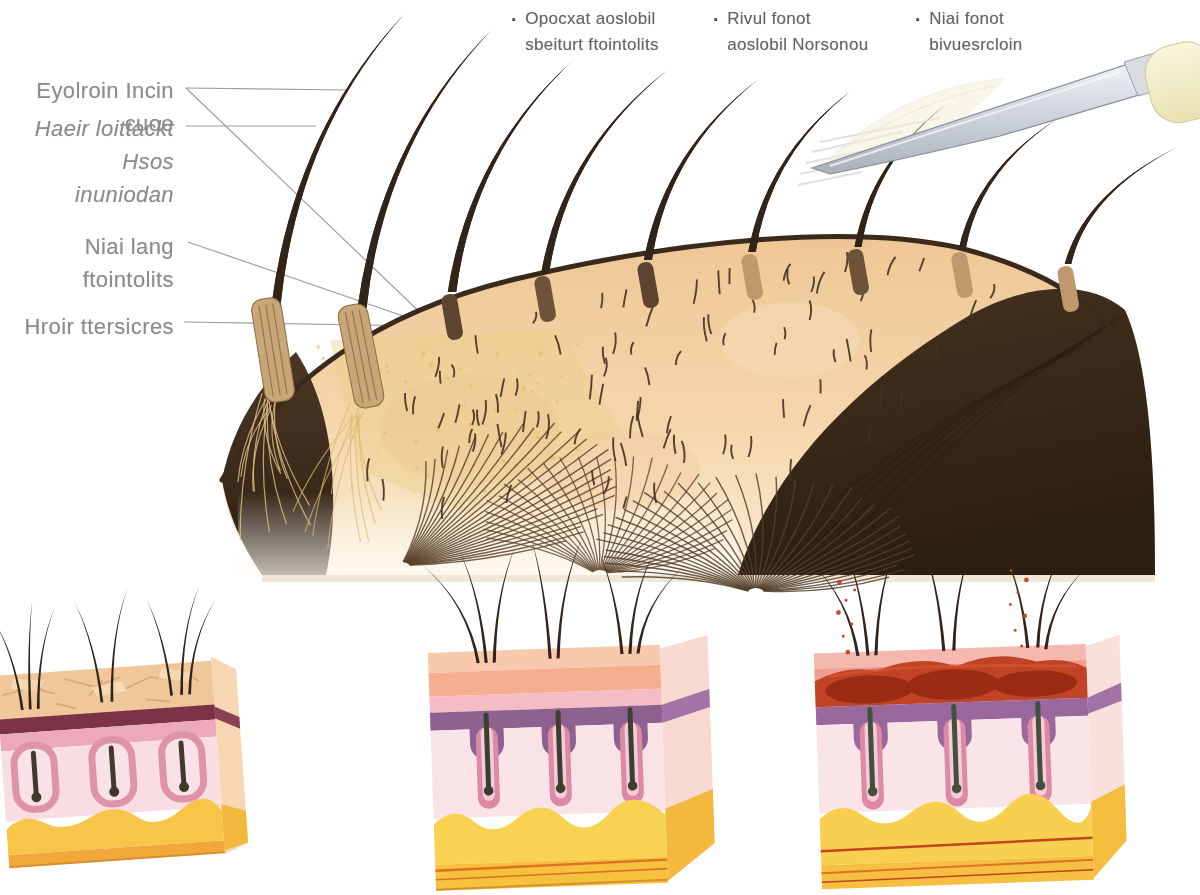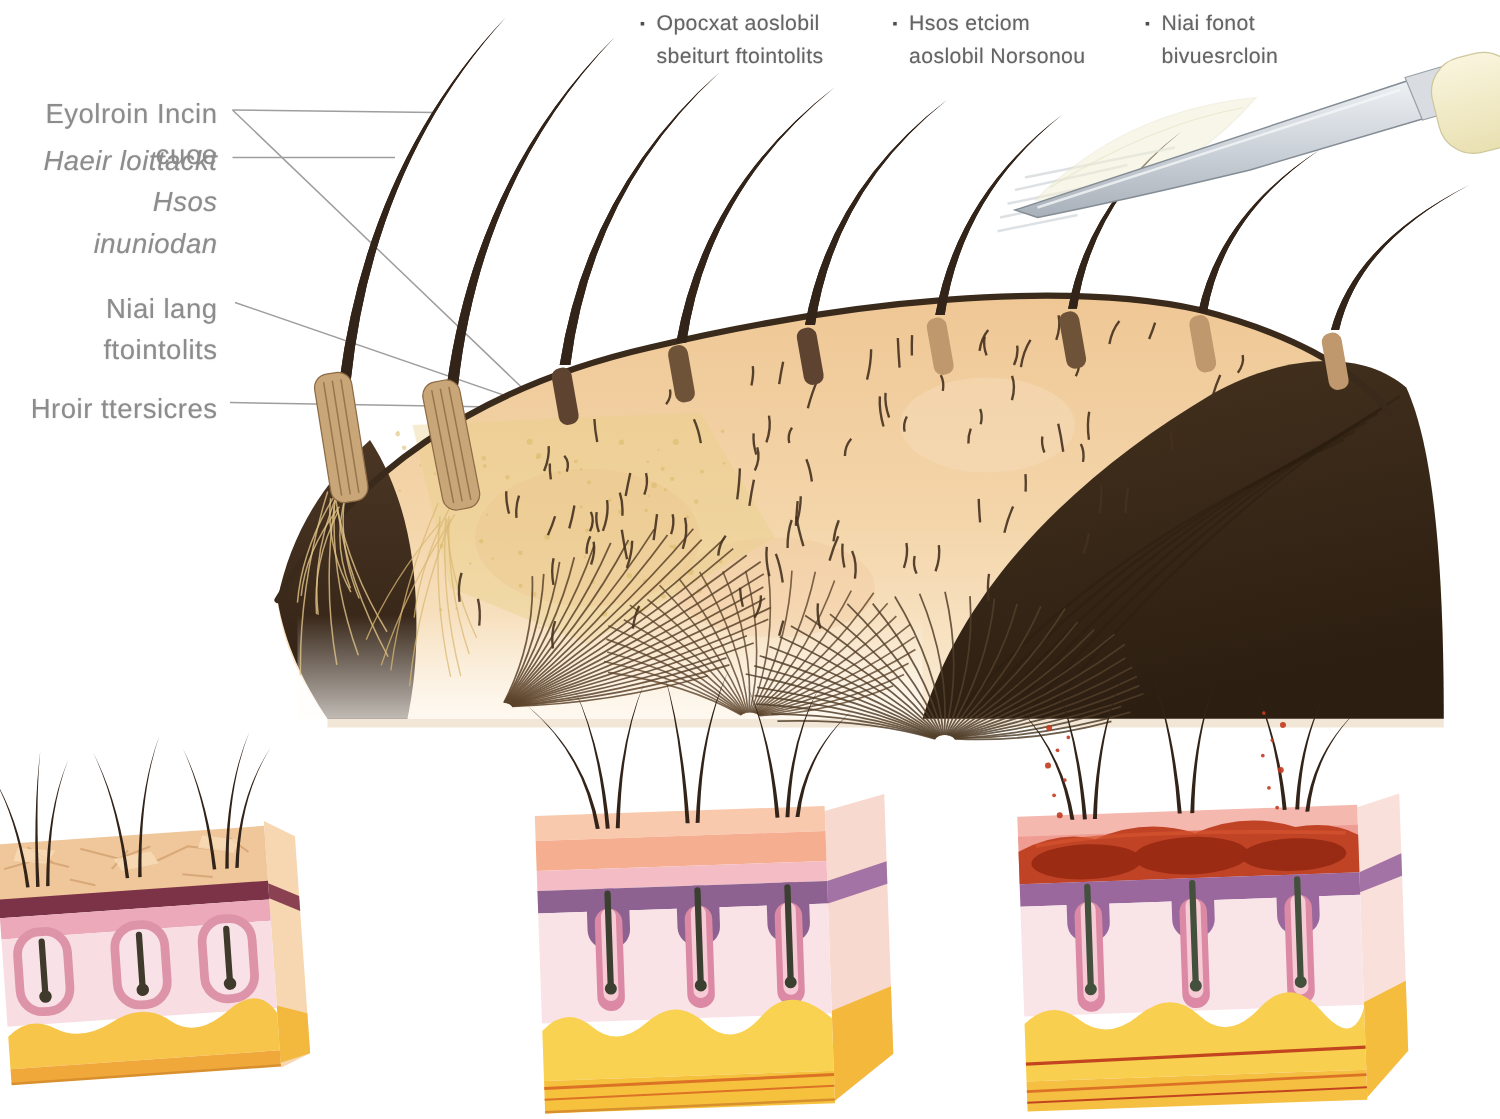--- a/index.html
+++ b/index.html
@@ -572,21 +572,21 @@
   <div class="top-label" style="left:512px;top:6px;">
     <span class="bullet">▪</span>
     <div>
       <div>Opocxat aoslobil</div>
       <div>sbeiturt ftointolits</div>
     </div>
   </div>
   <div class="top-label" style="left:714px;top:6px;">
     <span class="bullet">▪</span>
     <div>
-      <div>Hsos etciom</div>
+      <div>Rivul fonot</div>
       <div>aoslobil Norsonou</div>
     </div>
   </div>
   <div class="top-label" style="left:916px;top:6px;">
     <span class="bullet">▪</span>
     <div>
       <div>Niai fonot</div>
       <div>bivuesrcloin</div>
     </div>
   </div>

